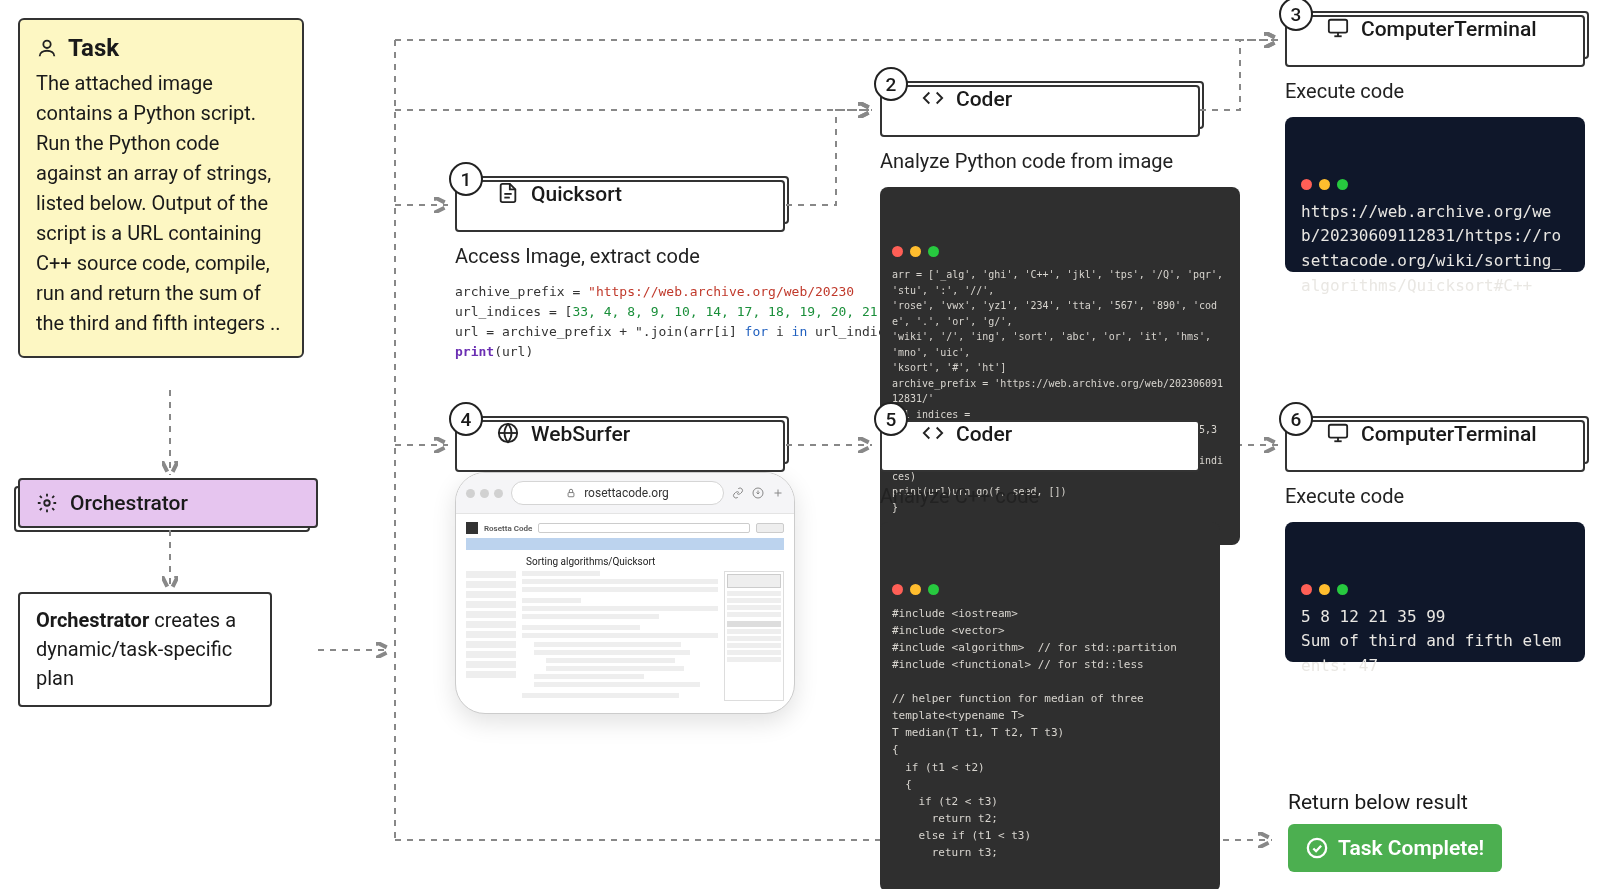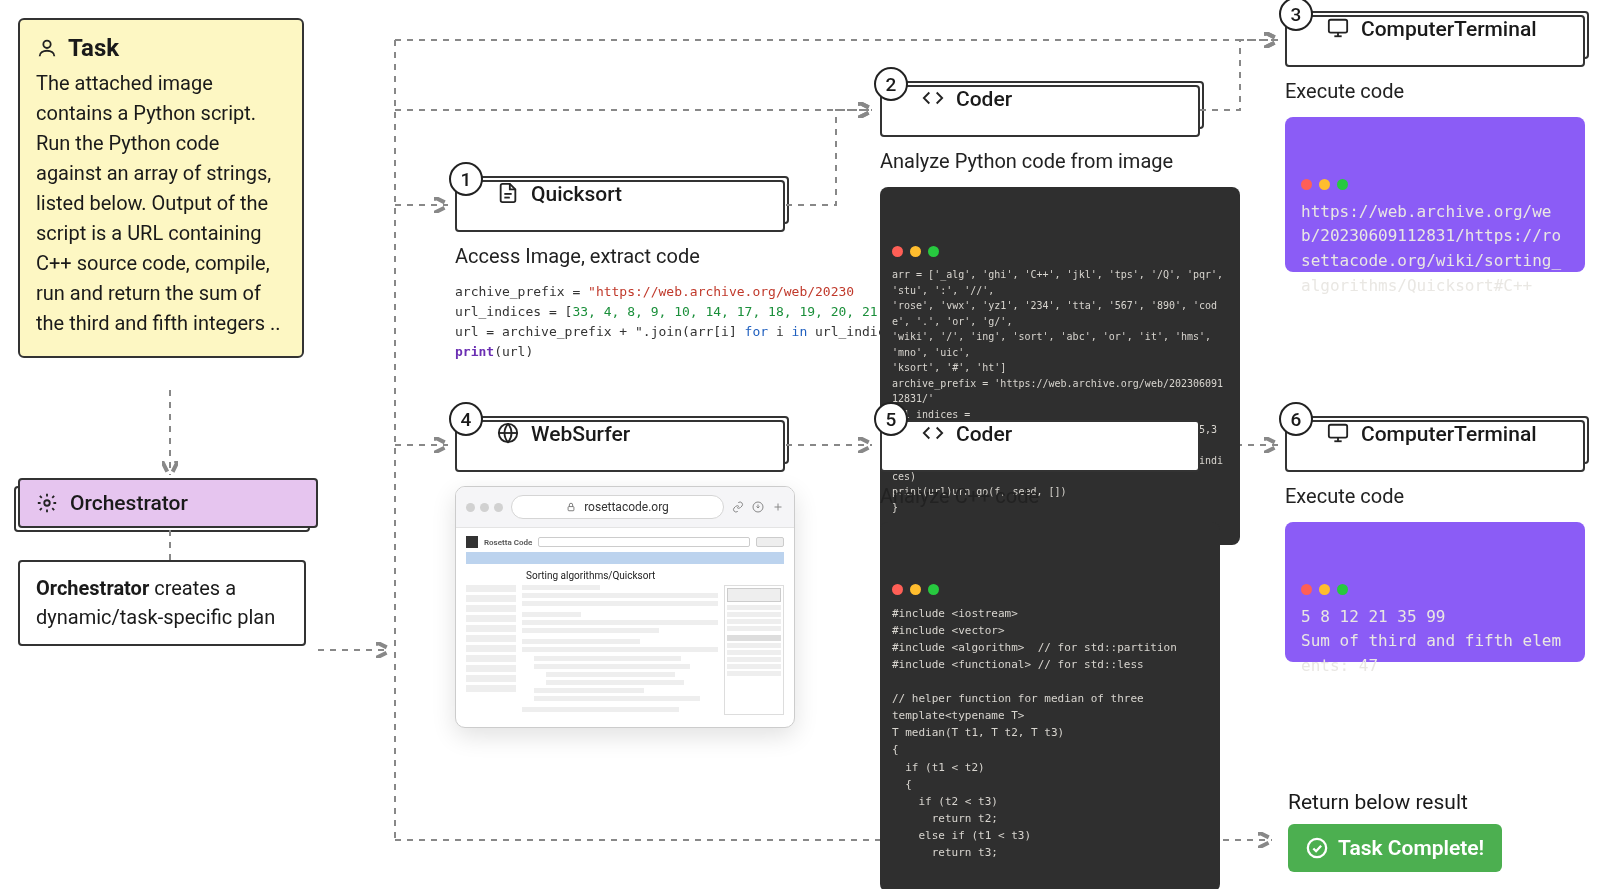--- a/index.html
+++ b/index.html
@@ -57,21 +57,21 @@
     left: -8px;
     top: -20px;
     z-index: 5;
   }
   .caption {
     font-size: 20px;
     margin-top: 12px;
     color: #222;
   }
   .terminal {
-    background: #8b5cf6;
+    background: #0f172a;
     color: #e9e7e3;
     border-radius: 8px;
     font-family: ui-monospace, SFMono-Regular, Menlo, Consolas, monospace;
     font-size: 14px;
     line-height: 1.55;
     padding: 12px 16px 16px;
     white-space: pre-wrap;
     word-break: break-all;
     position: relative;
   }
@@ -323,21 +323,21 @@
     <span class="icon">
       <svg viewBox="0 0 24 24" fill="none" stroke="#222" stroke-width="2">
           <circle cx="12" cy="12" r="3"></circle>
           <path d="M12 2v3M12 19v3M4.2 4.2l2.1 2.1M17.7 17.7l2.1 2.1M2 12h3M19 12h3M4.2 19.8l2.1-2.1M17.7 6.3l2.1-2.1"></path>
         </svg>
     </span>
     <span>Orchestrator</span>
   </div>
 </div>
 
-<div class="abs plan-box" style="left:18px; top:560px; width:288px;">
+<div class="abs plan-box" style="left:18px; top:592px; width:254px;">
   <span class="strong">Orchestrator</span><span> creates a dynamic/task-specific plan</span>
 </div>
 
 <div class="abs" style="left:455px; top:180px; width:330px;">
   <div class="card">
     <div class="card-shadow"></div>
     <div class="num-badge">1</div>
     <div class="card-inner">
       <span class="icon">
         <svg viewBox="0 0 24 24" fill="none" stroke="#222" stroke-width="2">
@@ -416,21 +416,21 @@
         <svg viewBox="0 0 24 24" fill="none" stroke="#222" stroke-width="2">
             <circle cx="12" cy="12" r="10"></circle>
             <line x1="2" y1="12" x2="22" y2="12"></line>
             <path d="M12 2a15 15 0 0 1 0 20a15 15 0 0 1 0-20"></path>
           </svg>
       </span>
       <span>WebSurfer</span>
     </div>
   </div>
 
-  <div class="browser" style="margin-top:14px;">
+  <div class="browser" style="border-radius:30px;">
     <div class="browser-bar">
       <div class="tri-dots">
           <span></span>
           <span></span>
           <span></span>
         </div>
       <div class="urlbar">
         <span>
           <svg width="10" height="10" viewBox="0 0 24 24" fill="none" stroke="#666" stroke-width="2">
               <rect x="5" y="11" width="14" height="10" rx="2"></rect>

